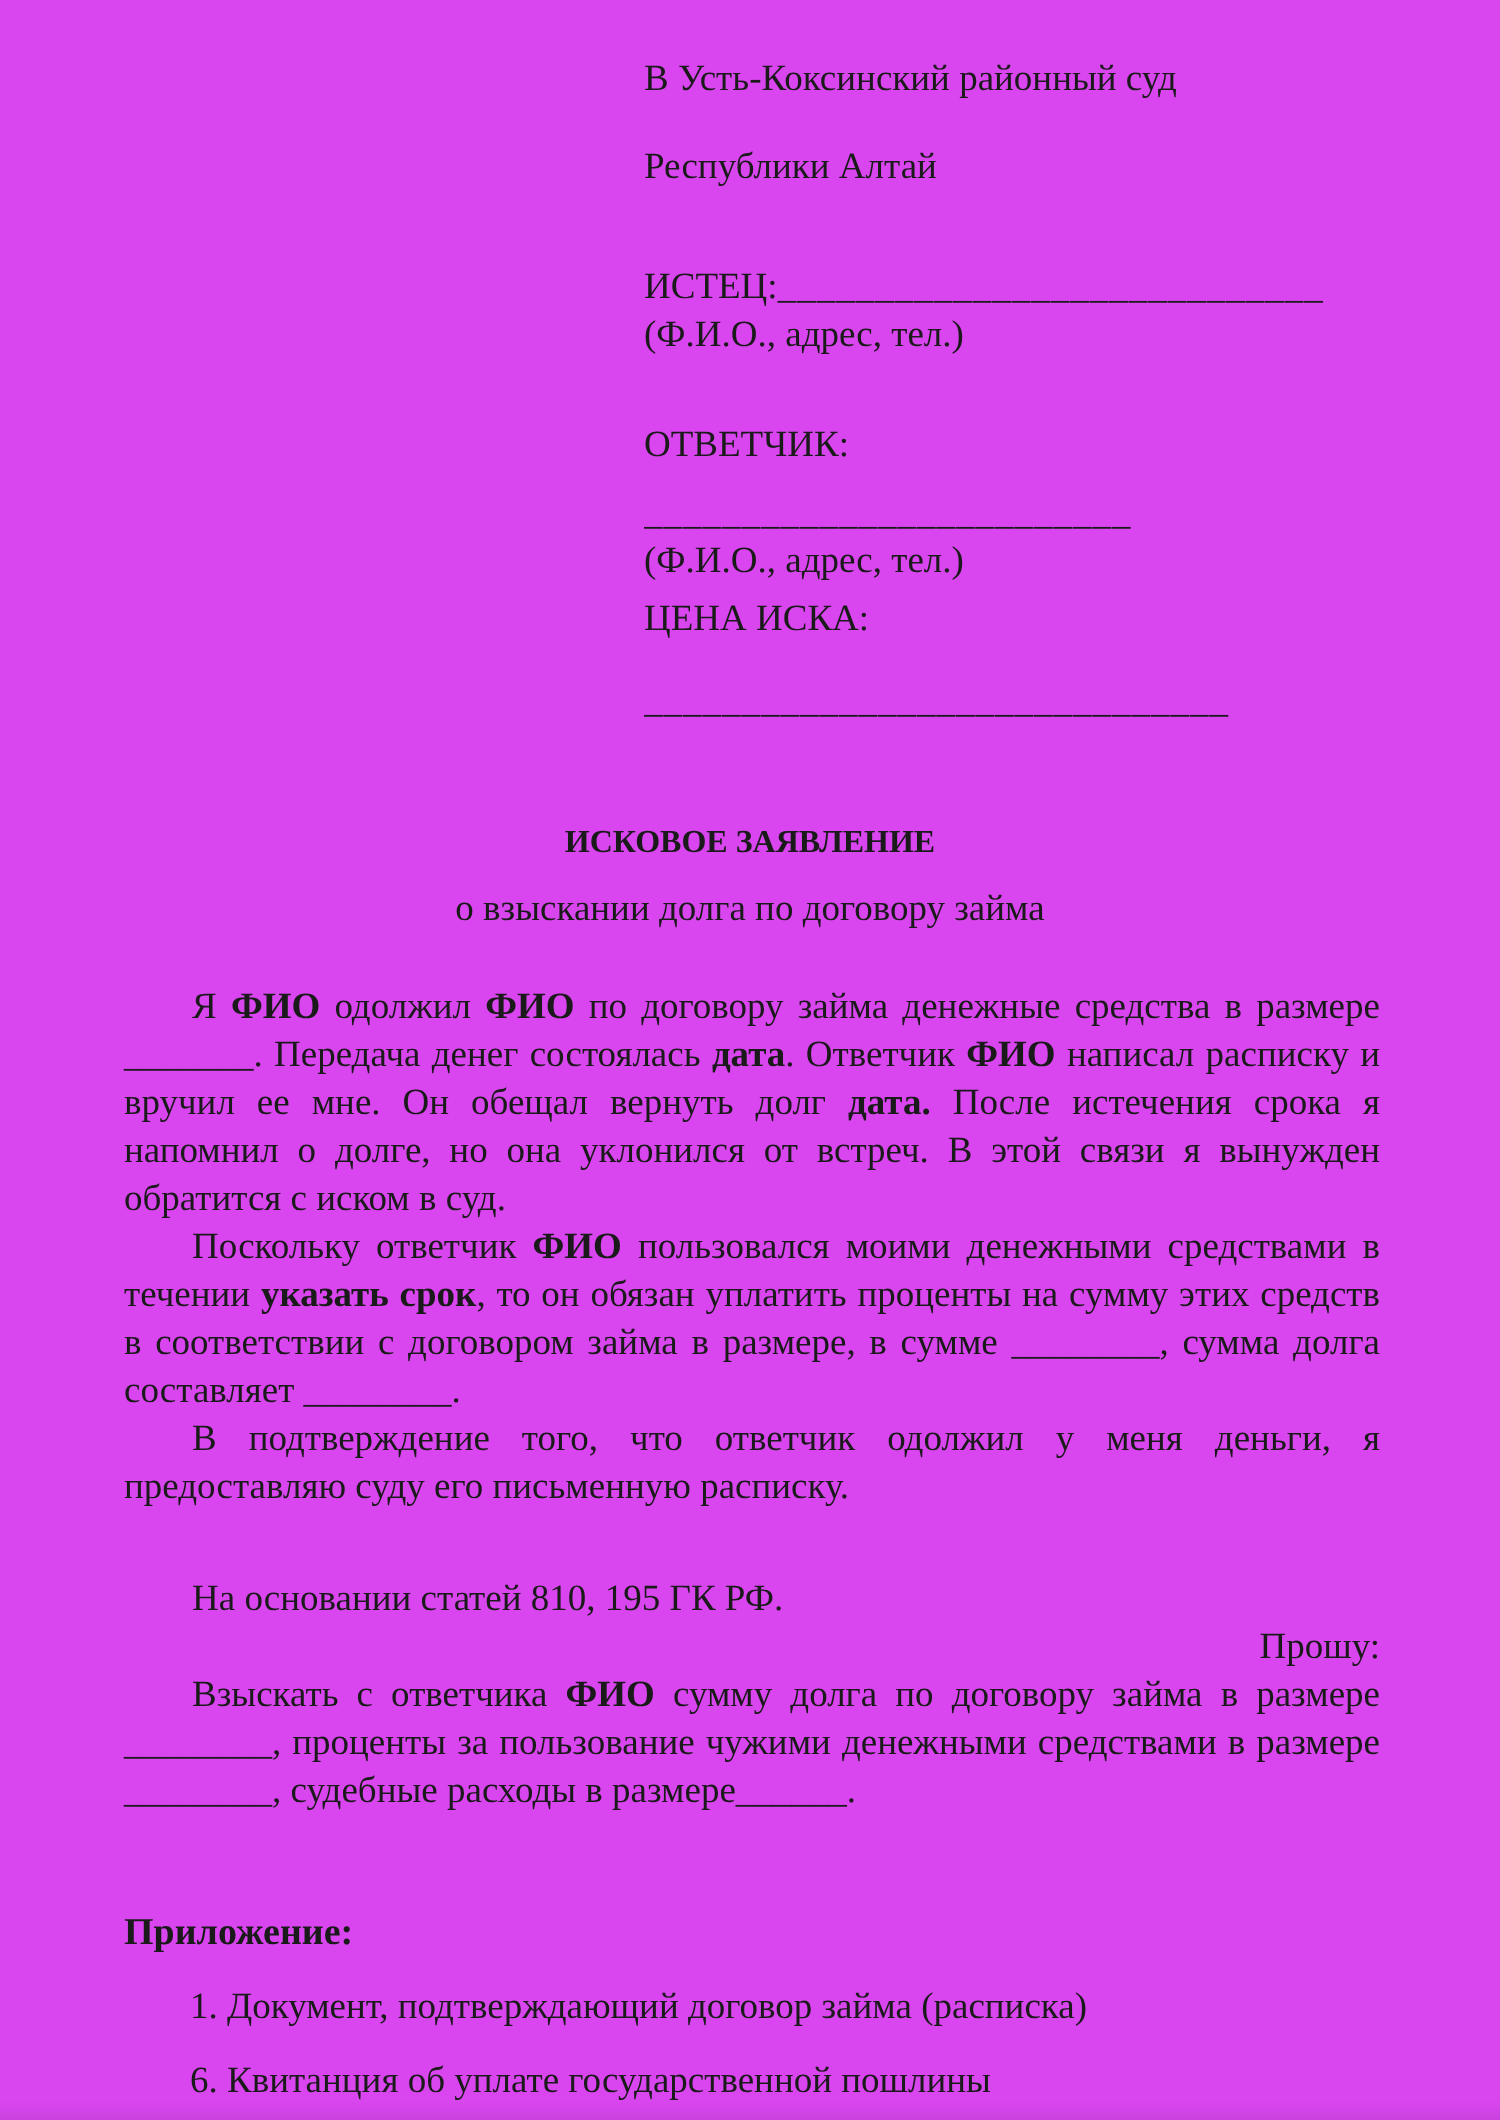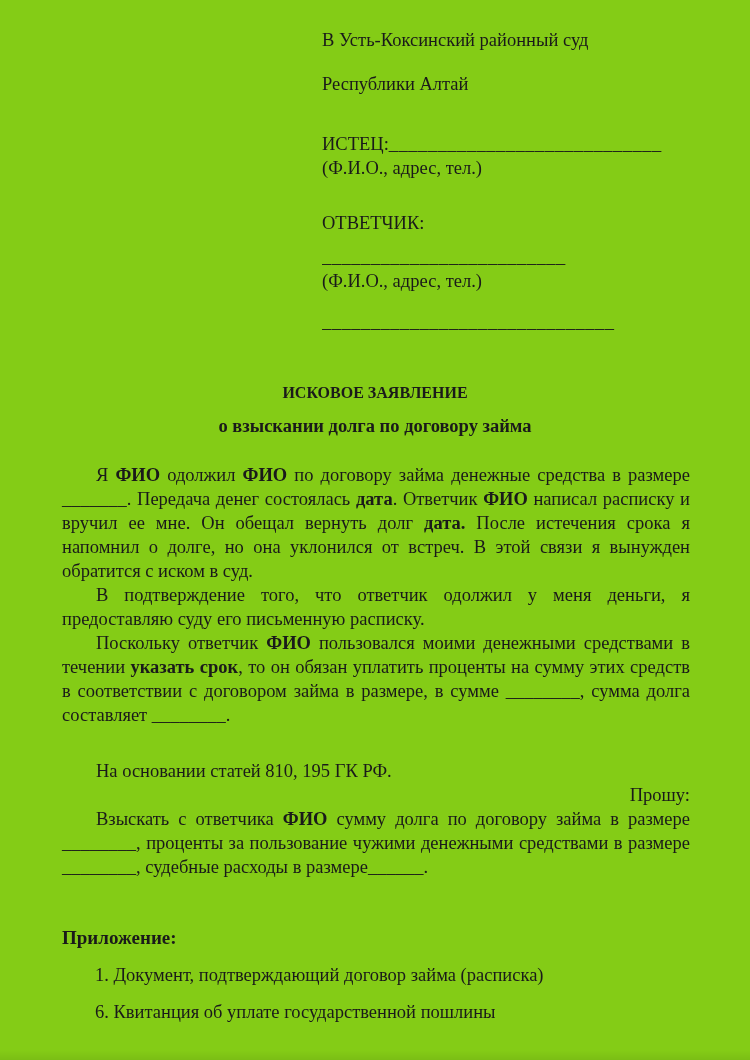--- a/index.html
+++ b/index.html
@@ -5,21 +5,21 @@
   html, body {
     margin: 0;
     padding: 0;
     background: #e8e8e8;
   }
   .page {
     position: relative;
     width: 750px;
     height: 1060px;
     margin: 0 auto;
-    background: #84cc16;
+    background: #d946ef;
     color: #1a1a1a;
     font-family: "Liberation Serif", "DejaVu Serif", serif;
     font-size: 18.5px;
     line-height: 24px;
     overflow: hidden;
     box-sizing: border-box;
   }
   .page::after {
     content: "";
     position: absolute;
@@ -44,21 +44,21 @@
   .claim-price-line { margin-top: 17px; }
   .doc-title {
     margin-top: 47px;
     text-align: center;
     font-weight: bold;
     font-size: 16px;
   }
   .doc-subtitle {
     margin-top: 9px;
     text-align: center;
-    font-weight: bold;
+    font-weight: normal;
     font-size: 18.5px;
   }
   .body-text {
     margin: 25px 60px 0 62px;
   }
   .para {
     text-align: justify;
     text-indent: 34px;
     margin: 0;
   }
@@ -91,30 +91,31 @@
     <div class="court-line">В Усть-Коксинский районный суд</div>
     <div class="court-line">Республики Алтай</div>
 
     <div class="plaintiff-row"><span>ИСТЕЦ:</span><span class="blank-line">____________________________</span></div>
     <div class="note-line">(Ф.И.О., адрес, тел.)</div>
 
     <div class="defendant-label">ОТВЕТЧИК:</div>
     <div class="blank-line defendant-line">_________________________</div>
     <div class="note-line">(Ф.И.О., адрес, тел.)</div>
 
+    <div class="claim-price-label">ЦЕНА ИСКА:</div>
     <div class="blank-line claim-price-line">______________________________</div>
   </div>
 
   <div class="doc-title">ИСКОВОЕ ЗАЯВЛЕНИЕ</div>
   <div class="doc-subtitle">о взыскании долга по договору займа</div>
 
   <div class="body-text">
     <p class="para"><span>Я </span><span style="font-weight: bold;">ФИО</span><span> одолжил </span><span style="font-weight: bold;">ФИО</span><span> по договору займа денежные средства в размере _______.  Передача денег состоялась </span><span style="font-weight: bold;">дата</span><span>. Ответчик </span><span style="font-weight: bold;">ФИО</span><span> написал расписку и вручил ее мне. Он обещал вернуть долг </span><span style="font-weight: bold;">дата.</span><span> После истечения срока я напомнил о долге, но она уклонился от встреч. В этой связи я вынужден обратится с иском в суд.</span></p>
+    <p class="para"><span>Поскольку ответчик </span><span style="font-weight: bold;">ФИО</span><span> пользовался моими денежными средствами в течении </span><span style="font-weight: bold;">указать срок</span><span>, то он обязан уплатить проценты на сумму этих средств в соответствии с договором займа в размере, в сумме ________, сумма долга составляет ________.</span></p>
     <p class="para"><span>В подтверждение того, что ответчик одолжил у меня деньги, я предоставляю суду его письменную расписку.</span></p>
-    <p class="para"><span>Поскольку ответчик </span><span style="font-weight: bold;">ФИО</span><span> пользовался моими денежными средствами в течении </span><span style="font-weight: bold;">указать срок</span><span>, то он обязан уплатить проценты на сумму этих средств в соответствии с договором займа в размере, в сумме ________, сумма долга составляет ________.</span></p>
 
     <div class="legal-basis">На основании статей 810, 195 ГК РФ.</div>
     <div class="request-label">Прошу:</div>
     <p class="para"><span>Взыскать с ответчика </span><span style="font-weight: bold;">ФИО</span><span> сумму долга по договору займа в размере ________, проценты за пользование чужими денежными средствами в размере ________, судебные расходы в размере______.</span></p>
   </div>
 
   <div class="attachments">
     <div class="attachments-heading">Приложение:</div>
     <div class="attachment-item">1. Документ, подтверждающий договор займа (расписка)</div>
     <div class="attachment-item">6. Квитанция об уплате государственной пошлины</div>

